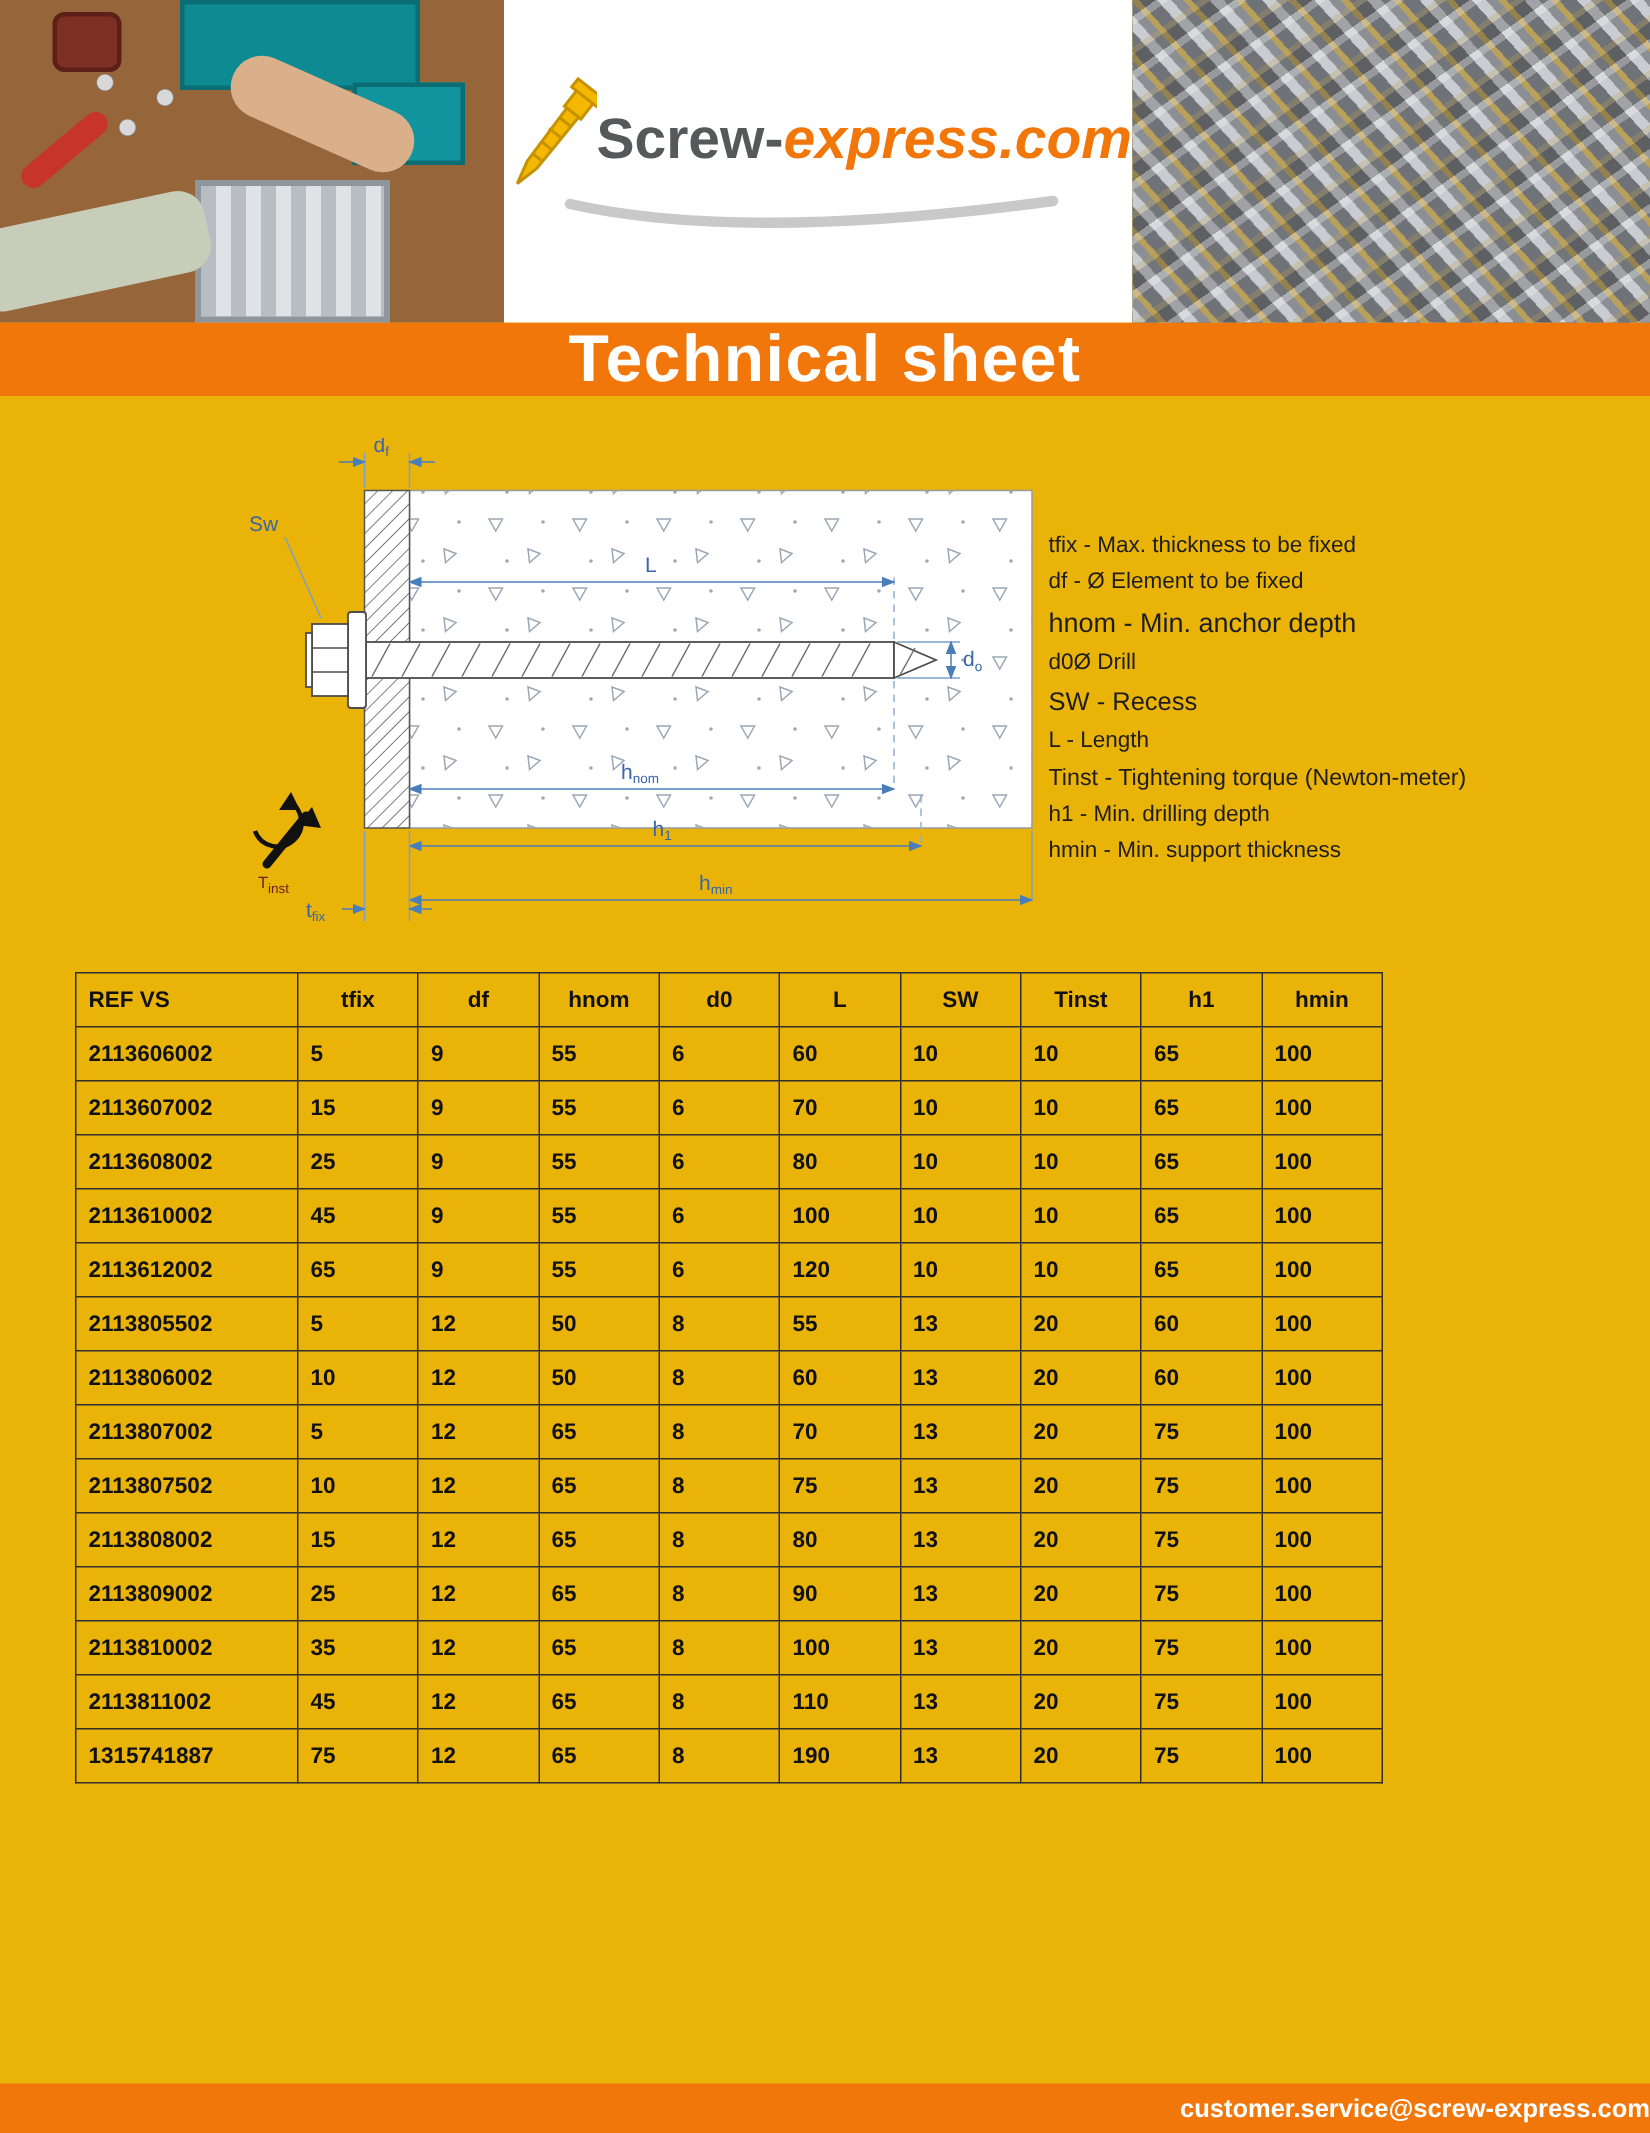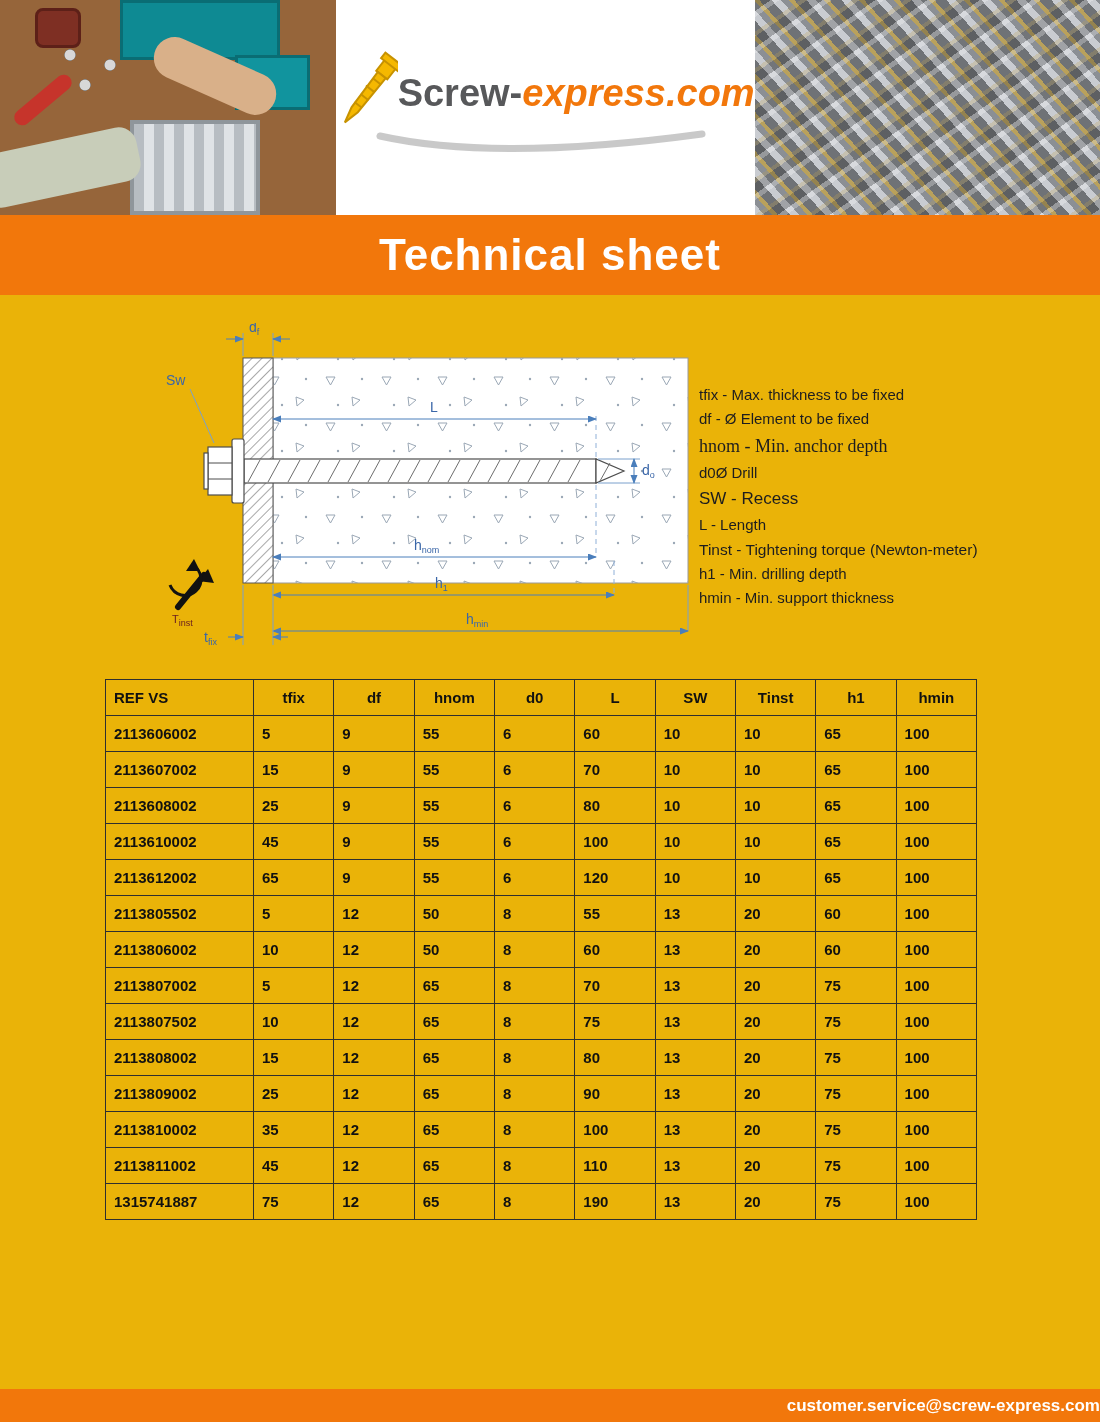--- a/index.html
+++ b/index.html
@@ -31,41 +31,41 @@
                  radial-gradient(circle 9px at 30px 45px, #d8d8d8 55%, #888 62%, transparent 66%); }
 
   .logo-area { flex:1; position:relative; display:flex; align-items:center; justify-content:center; background:#fff; }
   .logo-row { display:flex; align-items:center; position:relative; top:-14px; }
   .logo-text { font-size:38px; font-weight:bold; white-space:nowrap; }
   .logo-gray { color:#57585a; }
   .logo-orange { color:#f2770b; font-style:italic; }
   .swoosh { position:absolute; left:40px; top:128px; }
 
   
-  .banner { height:80px; background:#f2770b; display:flex; align-items:center; justify-content:center; }
+  .banner { height:49px; background:#f2770b; display:flex; align-items:center; justify-content:center; }
   .banner span { color:#fff; font-size:44px; font-weight:bold; letter-spacing:1px; }
 
   
   .diagram-row { display:flex; margin-top:28px; padding-left:148px; }
   .legend { padding-top:60px; padding-left:6px; font-size:15px; color:#1d1d1f; line-height:1.62; }
-  .legend-line:nth-child(3) { font-size:18px;font-family:Liberation Serif, serif; }
+  .legend-line:nth-child(3) { font-size:18px; }
   .legend-line:nth-child(5) { font-size:17px; }
   .legend-line:nth-child(7) { font-size:15.5px; }
 
   svg text { font-family:"Liberation Sans", sans-serif; }
   .dim { stroke:#4a7ebb; stroke-width:1; fill:none; }
   .ext { stroke:#7aa0cc; stroke-width:1; fill:none; }
   .dash { stroke:#8fb0d8; stroke-width:1; stroke-dasharray:5 4; fill:none; }
   .dimlabel { fill:#3a66a8; font-size:14px; }
   .sub { font-size:9px; }
   .steel { stroke:#4d4d4d; stroke-width:1.2; fill:#fff; }
   #threads line { stroke:#6d6d6d; stroke-width:1; }
 
   
-  #spec-table { border-collapse:collapse; table-layout:fixed; width:872px; margin:16px 0 0 105px;
+  #spec-table { border-collapse:collapse; table-layout:fixed; width:872px; margin:16px 0 0 50px;
       font-size:15px; font-weight:bold; color:#111; }
   #spec-table th, #spec-table td { border:1px solid #2f2f2f; padding:9px 8px; text-align:left; overflow:hidden; }
   #spec-table th { text-align:center; font-size:15px; }
   #spec-table th:first-child { text-align:left; width:140px; }
   #spec-table th:not(:first-child) { width:76px; }
 
   
   .bottom-bar { position:absolute; left:0; right:0; bottom:0; height:33px; background:#f2770b;
       display:flex; align-items:center; justify-content:flex-end; }
   .bottom-bar span { color:#fff; font-weight:bold; font-size:17px; }

